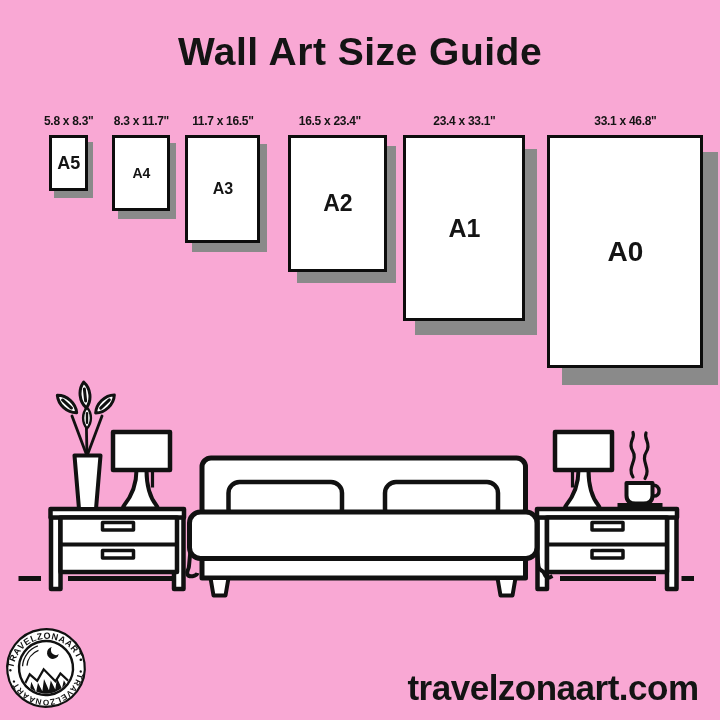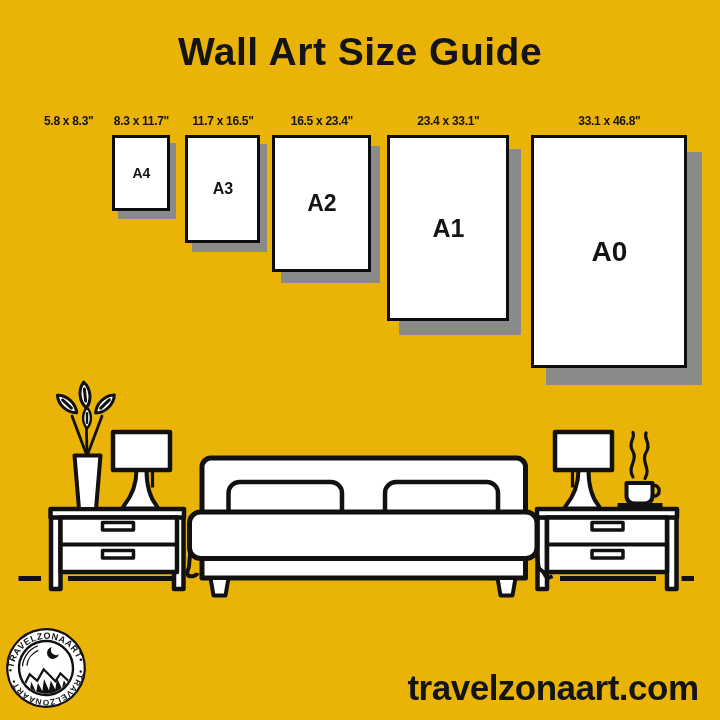--- a/index.html
+++ b/index.html
@@ -1,17 +1,17 @@
 <!DOCTYPE html>
 <html><head>
 <meta charset="utf-8">
 <style>
   html,body{margin:0;padding:0;background:#ffffff;}
   .canvas{
-    position:relative;width:720px;height:720px;background:#eab308;
+    position:relative;width:720px;height:720px;background:#f9a8d4;
     overflow:hidden;font-family:"Liberation Sans","DejaVu Sans",sans-serif;color:#111;
   }
   .title{
     position:absolute;left:0;top:30px;width:720px;text-align:center;
     font-size:39px;font-weight:700;letter-spacing:.5px;color:#141414;
   }
   .frames-row{
     position:absolute;left:44px;top:114px;display:flex;align-items:flex-start;
   }
   .frame-block{display:flex;flex-direction:column;align-items:center;}
@@ -35,36 +35,39 @@
 </head>
 <body>
 
 <div class="canvas">
 
   <div class="title">Wall Art Size Guide</div>
 
   <div class="frames-row">
     <div class="frame-block" style="margin-left: 0px;">
       <div class="dim-label">5.8 x 8.3"</div>
+      <div class="frame-box" style="width: 39px; height: 56px; box-shadow: rgb(138, 138, 138) 5px 7px 0px;">
+        <span class="frame-letter" style="font-size: 18px;">A5</span>
+      </div>
     </div>
     <div class="frame-block" style="margin-left: 19px;">
       <div class="dim-label">8.3 x 11.7"</div>
       <div class="frame-box" style="width: 58px; height: 76px; box-shadow: rgb(138, 138, 138) 6px 8px 0px;">
         <span class="frame-letter" style="font-size: 14px;">A4</span>
       </div>
     </div>
     <div class="frame-block" style="margin-left: 15px;">
       <div class="dim-label">11.7 x 16.5"</div>
       <div class="frame-box" style="width: 75px; height: 108px; box-shadow: rgb(138, 138, 138) 7px 9px 0px;">
         <span class="frame-letter" style="font-size: 16px;">A3</span>
       </div>
     </div>
     <div class="frame-block" style="margin-left: 12px;">
       <div class="dim-label">16.5 x 23.4"</div>
-      <div class="frame-box" style="width: 99px; height: 137px; box-shadow: rgb(138, 138, 138) 9px 11px 0px;">
+      <div class="frame-box" style="width: 99px; height: 137px; box-shadow: rgb(138, 138, 138) 9px 11px 0px; margin-left: 16px;">
         <span class="frame-letter" style="font-size: 23px;">A2</span>
       </div>
     </div>
     <div class="frame-block" style="margin-left: 16px;">
       <div class="dim-label">23.4 x 33.1"</div>
       <div class="frame-box" style="width: 122px; height: 186px; box-shadow: rgb(138, 138, 138) 12px 14px 0px;">
         <span class="frame-letter" style="font-size: 25px;">A1</span>
       </div>
     </div>
     <div class="frame-block" style="margin-left: 22px;">

